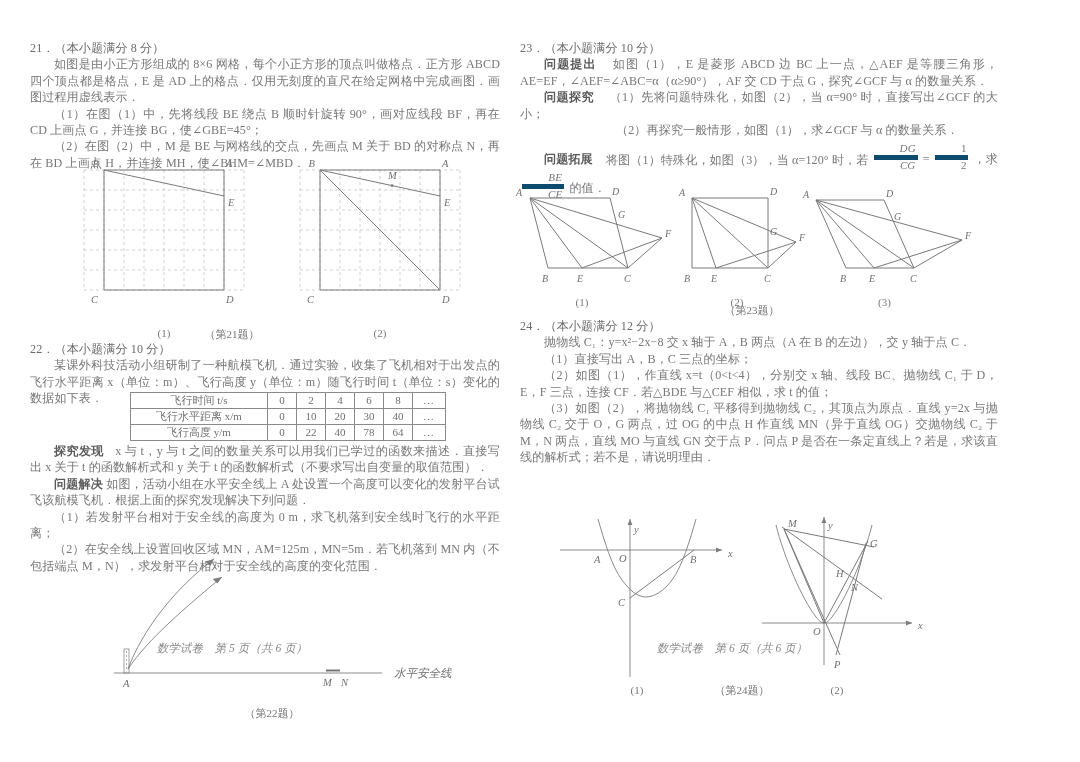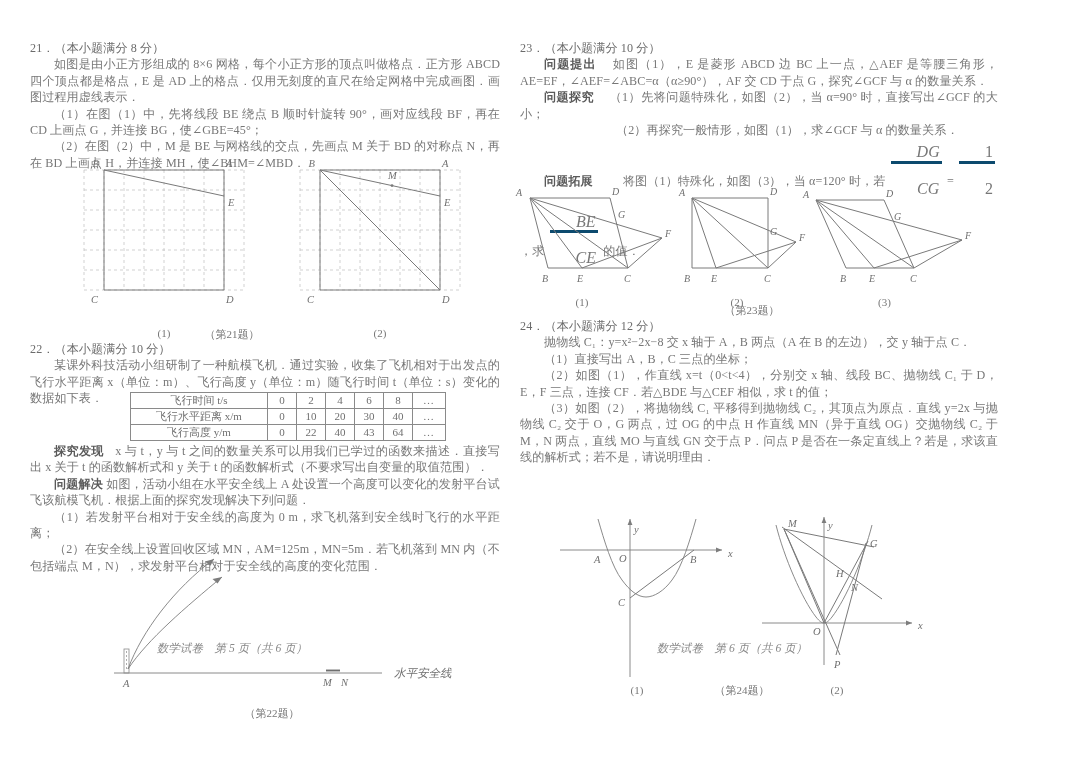--- a/index.html
+++ b/index.html
@@ -17,23 +17,23 @@
   .col-right{left:512px;}
 
   .txt{font-size:12.1px;line-height:16.4px;letter-spacing:.1px;color:#777;}
   .qhead{font-size:12.1px;line-height:16.4px;color:#6b6b6b;}
   .para{text-indent:24px;text-align:justify;}
   .para0{text-indent:0;}
   .b{font-weight:bold;color:#5a5a5a;}
   .cap{font-size:11px;text-align:center;color:#777;}
 
   
-  .frac{display:inline-block;vertical-align:-0.52em;text-align:center;font-size:16px;line-height:1.08;font-style:italic;margin:0 2px;}
+  .frac{display:inline-block;vertical-align:-0.52em;text-align:center;font-size:11px;line-height:1.08;font-style:italic;margin:0 2px;}
   .frac .num{display:block;padding:0 2px;}
-  .frac .den{display:block;border-top:3px solid #0c4a6e;padding:16px 2px;}
+  .frac .den{display:block;border-top:5px solid #0c4a6e;padding:0 2px;}
 
   
   table.dt{border-collapse:collapse;margin:0 auto;font-size:11px;color:#6f6f6f;}
   table.dt td{border:1px solid #8a8a8a;height:15px;padding:0 3px;text-align:center;line-height:15px;}
   table.dt td.lbl{text-align:center;min-width:108px;padding:0 14px;white-space:nowrap;}
   table.dt td.v{min-width:22px;}
   table.dt td.dots{min-width:26px;letter-spacing:1px;}
 
   
   .fig{position:absolute;}
@@ -163,21 +163,21 @@
           <td class="v">20</td>
           <td class="v">30</td>
           <td class="v">40</td>
           <td class="dots">…</td>
         </tr>
         <tr>
           <td class="lbl">飞行高度 y/m</td>
           <td class="v">0</td>
           <td class="v">22</td>
           <td class="v">40</td>
-          <td class="v">43</td>
+          <td class="v">78</td>
           <td class="v">64</td>
           <td class="dots">…</td>
         </tr>
       </tbody>
         </table>
     </div>
 
     <div style="position:absolute;left:8px;top:443px;width:470px;">
       <div class="txt para">
         <span class="b">探究发现</span>
@@ -224,21 +224,21 @@
         <span class="b">问题提出</span>
         <span style="margin-left:12px;">如图（1），E 是菱形 ABCD 边 BC 上一点，△AEF 是等腰三角形，AE=EF，∠AEF=∠ABC=α（α≥90°），AF 交 CD 于点 G，探究∠GCF 与 α 的数量关系．</span>
       </div>
       <div class="txt para" style="text-indent:24px;">
         <span class="b">问题探究</span>
         <span style="margin-left:12px;">（1）先将问题特殊化，如图（2），当 α=90° 时，直接写出∠GCF 的大小；</span>
       </div>
       <div class="txt" style="text-indent:96px;">（2）再探究一般情形，如图（1），求∠GCF 与 α 的数量关系．</div>
       <div class="txt" style="text-indent:24px;margin-top:5px;line-height:20px;">
         <span class="b">问题拓展</span>
-        <span style="margin-left:27px;">将图（1）特殊化，如图（3），当 α=120° 时，若</span>
+        <span style="margin-left:10px;">将图（1）特殊化，如图（3），当 α=120° 时，若</span>
         <span class="frac">
           <span class="num">DG</span>
           <span class="den">CG</span>
         </span>
         <span>=</span>
         <span class="frac" style="font-style:normal;">
           <span class="num">1</span>
           <span class="den">2</span>
         </span>
         <span>，求</span>

